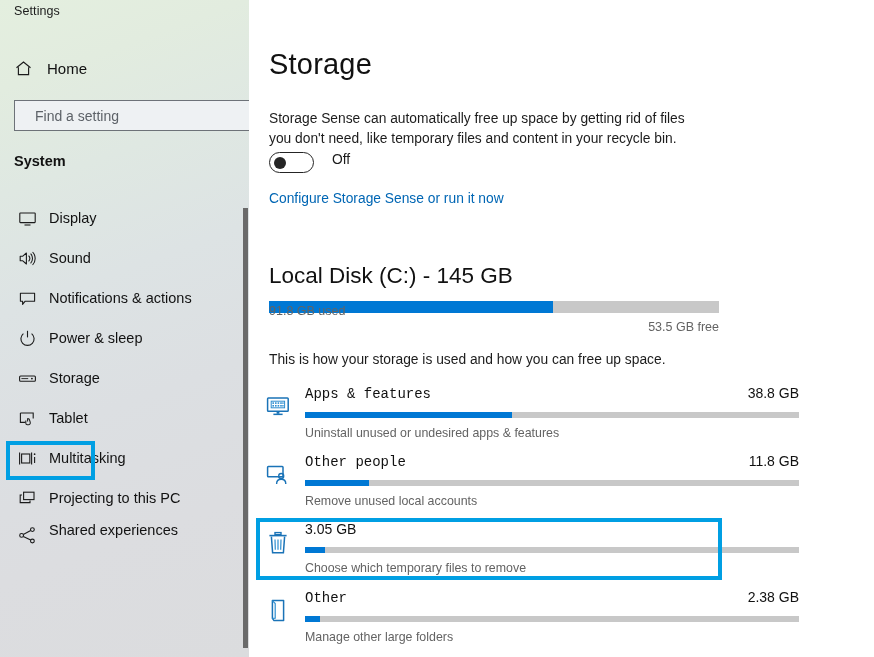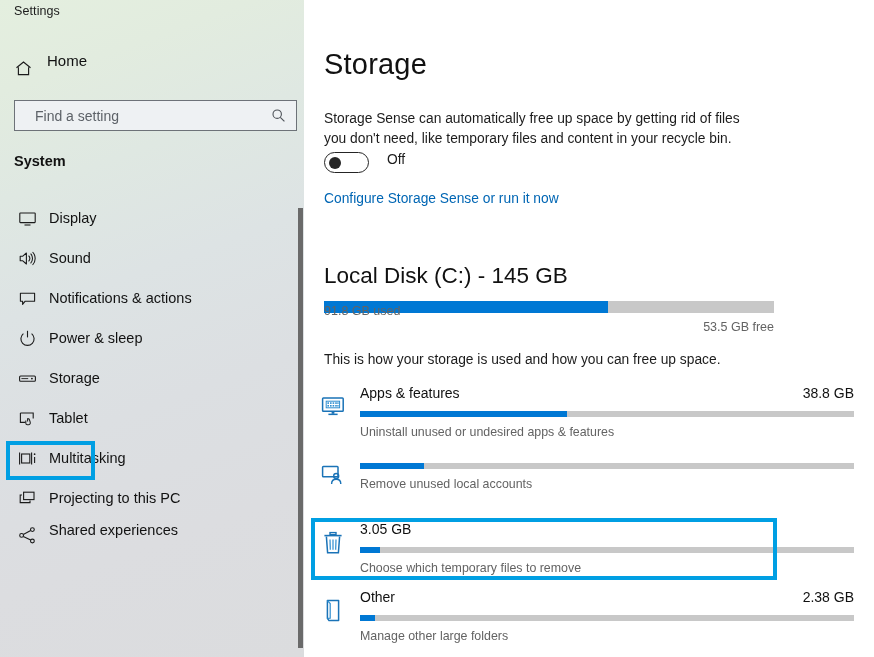--- a/index.html
+++ b/index.html
@@ -7,42 +7,42 @@
     width: 874px; height: 657px;
     font-family: "Liberation Sans", sans-serif;
     overflow: hidden;
     background: #ffffff;
   }
   #app { position: relative; width: 874px; height: 657px; display: flex; }
 
   
   #sidebar {
     position: relative;
-    width: 304px; height: 657px;
+    width: 249px; height: 657px;
     background: linear-gradient(160deg,
         #e4efdf 0%, #e2ecdf 12%, #dfe8e2 26%,
         #dde3e4 42%, #dcdfe2 60%, #dcdde0 78%, #dbdcde 100%);
     flex: none;
   }
   #sidebar-scroll-track {
     position: absolute; top: 0; right: 0; width: 7px; height: 657px;
     background: transparent;
   }
   #sidebar-scroll-thumb {
     position: absolute; top: 208px; right: 1px; width: 5px; height: 440px;
     background: #6a6a6a;
   }
   #settings-title {
     position: absolute; left: 14px; top: 4px;
     font-size: 12.5px; color: #1b1b1b; letter-spacing: .1px;
   }
   #home-row {
     position: absolute; left: 0; top: 52px;
     width: 300px; height: 32px;
-    display: flex; padding-left: 14px;
+    display: flex; align-items: center; padding-left: 14px;
   }
   #home-row .ico { width: 26px; display: flex; align-items: center; }
   #home-label { font-size: 15px; color: #111; margin-left: 7px; }
 
   #search-box {
     position: absolute; left: 14px; top: 100px;
     width: 283px; height: 31px;
     background: #eef1f3;
     border: 1px solid #6d7278;
     display: flex; align-items: center;
@@ -141,21 +141,21 @@
     position: relative; height: 68px; padding-left: 12px;
     display: flex; align-items: flex-start;
   }
   .cat-icon {
     width: 34px; height: 40px; flex: none;
     display: flex; align-items: center; justify-content: center;
     margin-top: 6px;
   }
   .cat-body { flex: 1; padding-left: 10px; padding-right: 11px; padding-top: 4px; }
   .cat-head { display: flex; align-items: baseline; }
-  .cat-name { font-size: 14px; color: #111; flex: 1; }
+  .cat-name { font-size: 14px; color: #111; flex: 1; font-family: Liberation Mono, monospace; }
   .cat-size { font-size: 14px; color: #111; }
   .cat-bar {
     margin-top: 10px; height: 6px; background: #c8c8c8; width: 100%;
   }
   .cat-bar .fill { height: 100%; background: #0078d4; }
   .cat-sub {
     margin-top: 8px; font-size: 12.4px; color: #636363;
   }
 
   
@@ -369,20 +369,24 @@
 
       <div class="cat-row">
         <span class="cat-icon">
           <svg width="26" height="26" viewBox="0 0 26 26">
             <rect x="2.6" y="4.4" width="15.4" height="10.4" rx="0.8" fill="none" stroke="#1a73b7" stroke-width="1.5"></rect>
             <circle cx="16.2" cy="14" r="2.5" fill="none" stroke="#1a73b7" stroke-width="1.4"></circle>
             <path d="M11.6 22 C11.6 18.7 13.6 17.3 16.2 17.3 C18.8 17.3 20.8 18.7 20.8 22" fill="none" stroke="#1a73b7" stroke-width="1.4"></path>
           </svg>
         </span>
         <div class="cat-body">
+          <div class="cat-head">
+            <span class="cat-name">Other people</span>
+            <span class="cat-size">11.8 GB</span>
+          </div>
           <div class="cat-bar">
             <div class="fill" style="width: 13%;"></div>
           </div>
           <div class="cat-sub">Remove unused local accounts</div>
         </div>
       </div>
 
       <div class="cat-row">
         <span class="cat-icon">
           <svg width="26" height="26" viewBox="0 0 26 26">

